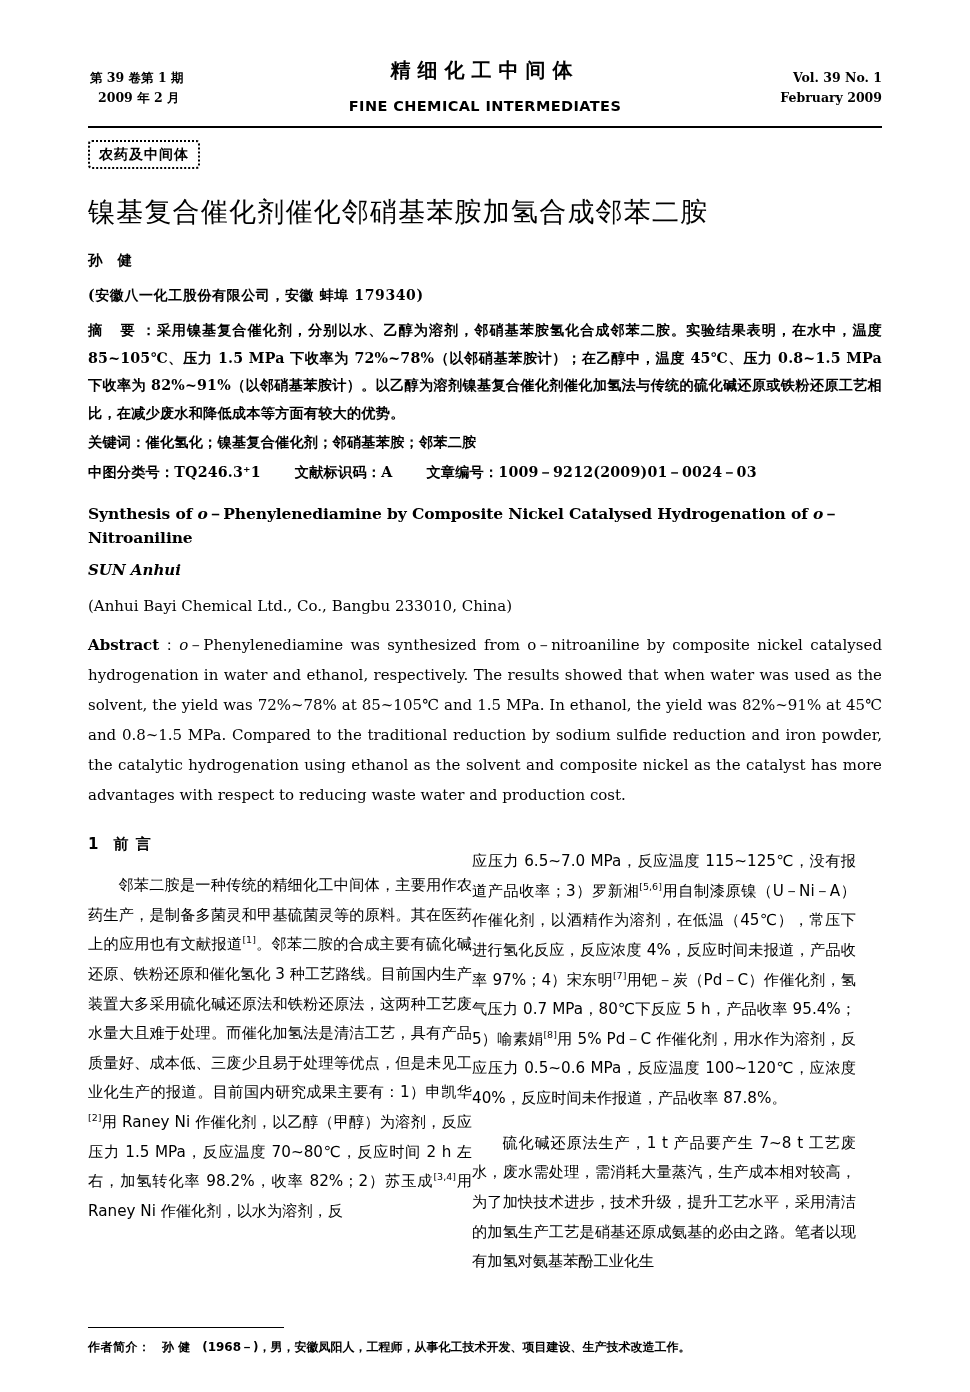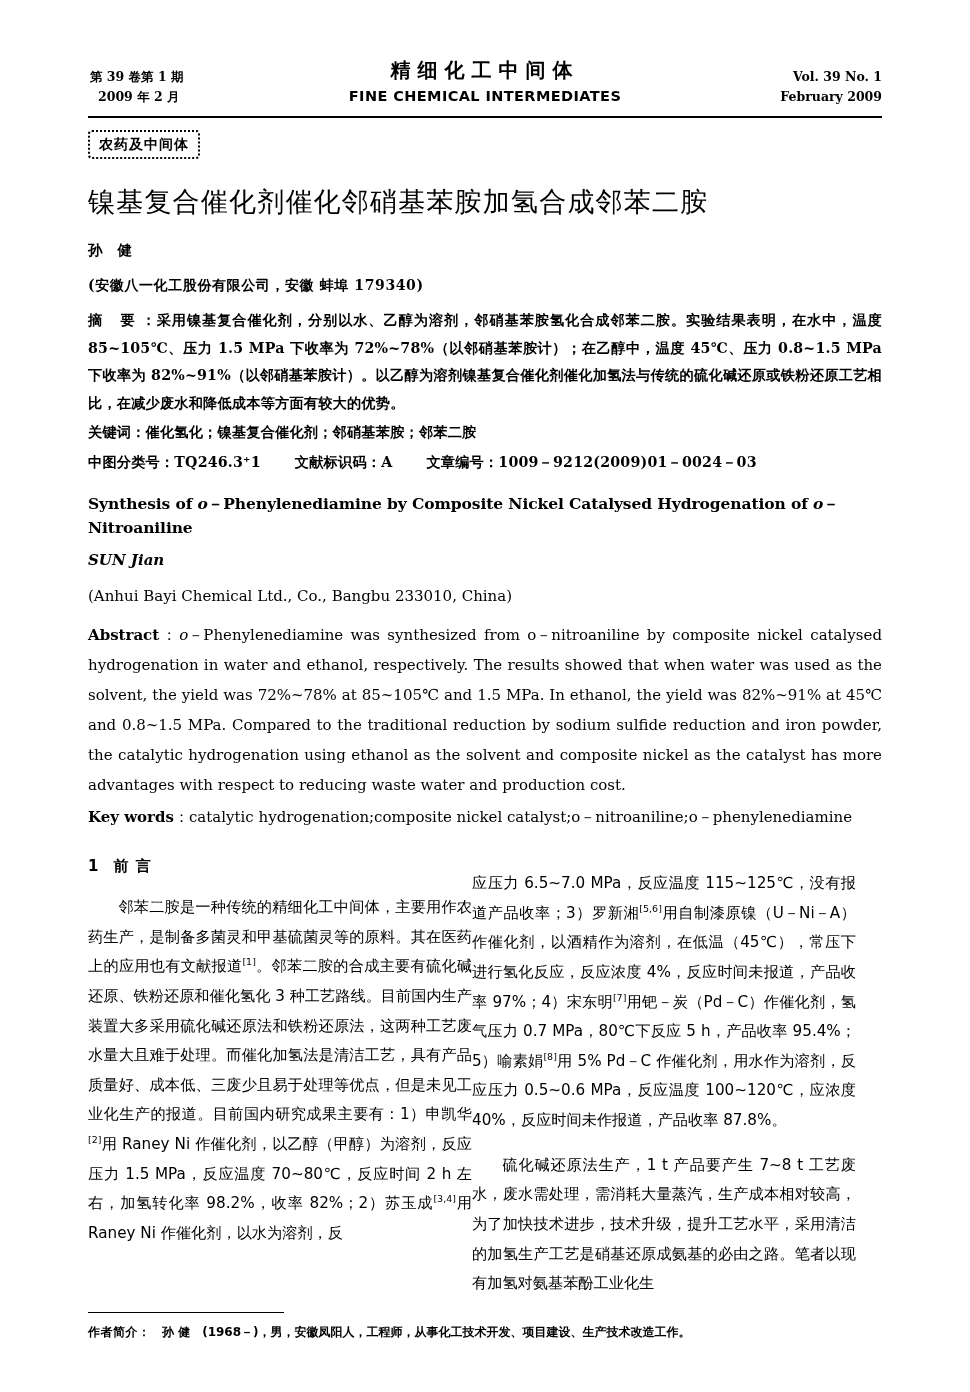--- a/index.html
+++ b/index.html
@@ -20,21 +20,21 @@
     left: 0; top: 0;
     width: 970px;
     height: 1392px;
     box-sizing: border-box;
     padding: 0 88px;
   }
 
   
   .runhead {
     display: flex;
-    align-items: flex-end;
+    align-items: center;
     justify-content: space-between;
     padding-top: 58px;
   }
   .runhead-side {
     font-family: "DejaVu Serif", "Liberation Serif", serif;
     font-size: 12.5px;
     line-height: 20px;
     font-weight: bold;
     white-space: nowrap;
   }
@@ -49,21 +49,21 @@
     font-size: 20px;
     letter-spacing: 7px;
     line-height: 24px;
   }
   .journal-en {
     font-family: "DejaVu Sans", "Liberation Sans", sans-serif;
     font-weight: bold;
     font-size: 14.5px;
     letter-spacing: 0.4px;
     line-height: 22px;
-    margin-top: 3px;
+    margin-top: 13px;
   }
   .head-rule {
     margin-top: 9px;
     border-top: 2.2px solid #000;
     height: 0;
   }
 
   
   .cat-wrap { margin-top: 12px; }
   .cat-box {
@@ -184,21 +184,21 @@
     text-indent: 2em;
     letter-spacing: 0px;
   }
   .para + .para { margin-top: 12px; }
   sup.ref { font-size: 9.5px; vertical-align: super; line-height: 0; }
 
   
   .footnote {
     position: absolute;
     left: 88px;
-    bottom: 48px;
+    bottom: 33px;
     width: 800px;
   }
   .foot-rule {
     width: 196px;
     border-top: 1.6px solid #000;
     height: 0;
     margin-bottom: 8px;
   }
   .foot-line {
     font-family: "DejaVu Sans", "Liberation Sans", sans-serif;
@@ -256,30 +256,27 @@
     <span>关键词</span><span>：</span><span>催化氢化；镍基复合催化剂；邻硝基苯胺；邻苯二胺</span>
   </div>
 
   <div class="clsf-cn">
     <span>中图分类号</span><span>：TQ246.3⁺1</span><span class="gap"></span><span>文献标识码</span><span>：A</span><span class="gap"></span><span>文章编号</span><span>：1009－9212(2009)01－0024－03</span>
   </div>
 
   <div class="title-en">
     <span>Synthesis of </span><i class="it">o</i><span>－Phenylenediamine by Composite Nickel Catalysed Hydrogenation of </span><i class="it">o</i><span>－Nitroaniline</span>
   </div>
-  <div class="author-en">SUN Jian</div>
+  <div class="author-en">SUN Anhui</div>
   <div class="affil-en">(Anhui Bayi Chemical Ltd., Co., Bangbu 233010, China)</div>
 
   <div class="abs-en">
     <b>Abstract</b><span>：</span><i class="it">o</i><span>－Phenylenediamine was synthesized from o－nitroaniline by composite nickel catalysed hydrogenation in water and ethanol, respectively. The results showed that when water was used as the solvent, the yield was 72%~78% at 85~105℃ and 1.5 MPa. In ethanol, the yield was 82%~91% at 45℃ and 0.8~1.5 MPa. Compared to the traditional reduction by sodium sulfide reduction and iron powder, the catalytic hydrogenation using ethanol as the solvent and composite nickel as the catalyst has more advantages with respect to reducing waste water and production cost.</span>
   </div>
 
-  <div class="kw-en">
-    <b>Key words</b><span>：</span><span>catalytic hydrogenation;composite nickel catalyst;o－nitroaniline;o－phenylenediamine</span>
-  </div>
 
   <div class="body-cols">
 
     <div class="col">
       <div class="sec-head">
         <span>1</span><span class="sp"></span><span>前 言</span>
       </div>
       <p class="para"><span>邻苯二胺是一种传统的精细化工中间体，主要用作农药生产，是制备多菌灵和甲基硫菌灵等的原料。其在医药上的应用也有文献报道</span><sup class="ref">[1]</sup><span>。邻苯二胺的合成主要有硫化碱还原、铁粉还原和催化氢化 3 种工艺路线。目前国内生产装置大多采用硫化碱还原法和铁粉还原法，这两种工艺废水量大且难于处理。而催化加氢法是清洁工艺，具有产品质量好、成本低、三废少且易于处理等优点，但是未见工业化生产的报道。目前国内研究成果主要有：1）申凯华</span><sup class="ref">[2]</sup><span>用 Raney Ni 作催化剂，以乙醇（甲醇）为溶剂，反应压力 1.5 MPa，反应温度 70~80℃，反应时间 2 h 左右，加氢转化率 98.2%，收率 82%；2）苏玉成</span><sup class="ref">[3,4]</sup><span>用 Raney Ni 作催化剂，以水为溶剂，反</span></p>
     </div>
 

